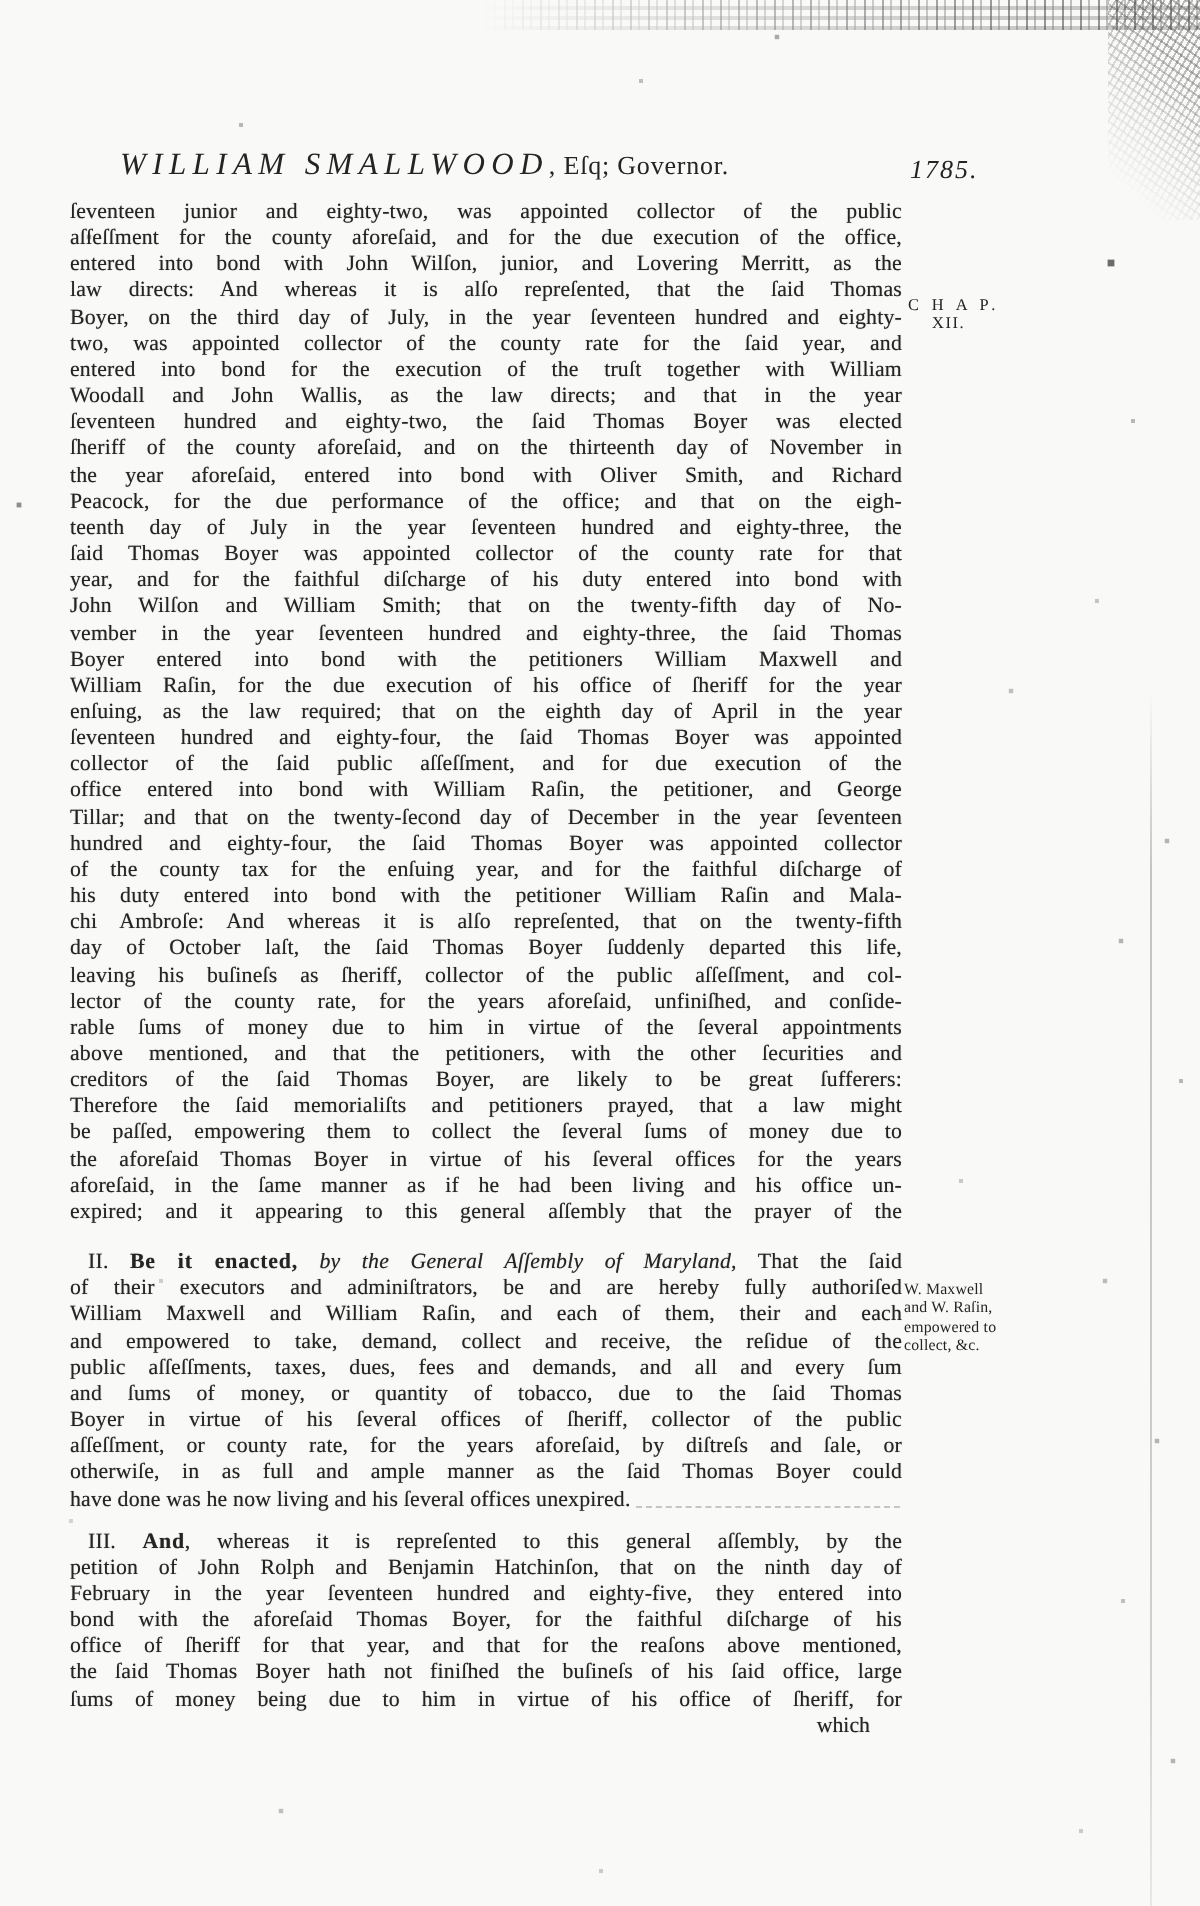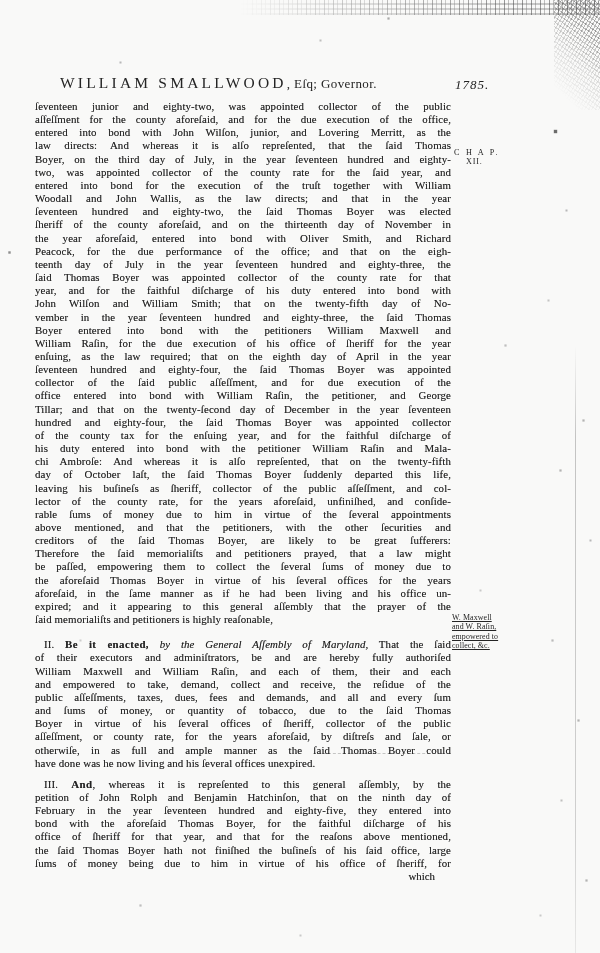--- a/index.html
+++ b/index.html
@@ -50,29 +50,29 @@
       300px 935px 0 .5px rgba(130,130,130,.4), 480px 590px 0 .5px rgba(130,130,130,.4),
       35px 760px 0 .5px rgba(140,140,140,.35), 505px 345px 0 .6px rgba(120,120,120,.45);
   }
   .stray-dash {
     position: absolute; left: 318px; top: 753px; width: 132px; height: 0;
     border-top: 1px dashed rgba(100,100,100,.35);
   }
 
   
   .running-header { position: absolute; left: 60px; top: 74px; white-space: nowrap; }
-  .gov-name { font-size: 15.5px; letter-spacing: 3.2px; text-align: center; }
+  .gov-name { font-style: italic; font-size: 15.5px; letter-spacing: 3.2px; text-align: center; }
   .gov-suffix { font-size: 13px; letter-spacing: .4px; }
   .year { position: absolute; left: 455px; top: 77px; font-size: 13px; font-style: italic; letter-spacing: 1px; }
 
   
   .chap-note { position: absolute; left: 454px; top: 104px; font-size: 8.2px; letter-spacing: .4px; }
   .chap-note .chap-line1 { letter-spacing: 2.2px; margin-top: 44px; }
   .chap-note .chap-line2 { padding-left: 12px; letter-spacing: .8px; }
-  .side-note { position: absolute; left: 452px; top: 613px; width: 80px; text-decoration: underline; }
+  .side-note { position: absolute; left: 452px; top: 640px; width: 80px; }
   .note-line { font-size: 7.9px; line-height: 9.4px; letter-spacing: .1px; }
 
   
   .text-block {
     position: absolute; left: 35px; top: 100px; width: 416px;
     font-size: 10.9px;
     text-shadow: 0 0 .45px rgba(40,40,40,.55);
   }
   .tline {
     line-height: 13.15px;
@@ -151,21 +151,20 @@
         <div class="tline">leaving his buſineſs as ſheriff, collector of the public aſſeſſment, and col-</div>
         <div class="tline">lector of the county rate, for the years aforeſaid, unfiniſhed, and conſide-</div>
         <div class="tline">rable ſums of money due to him in virtue of the ſeveral appointments</div>
         <div class="tline">above mentioned, and that the petitioners, with the other ſecurities and</div>
         <div class="tline">creditors of the ſaid Thomas Boyer, are likely to be great ſufferers:</div>
         <div class="tline">Therefore the ſaid memorialiſts and petitioners prayed, that a law might</div>
         <div class="tline">be paſſed, empowering them to collect the ſeveral ſums of money due to</div>
         <div class="tline">the aforeſaid Thomas Boyer in virtue of his ſeveral offices for the years</div>
         <div class="tline">aforeſaid, in the ſame manner as if he had been living and his office un-</div>
         <div class="tline">expired; and it appearing to this general aſſembly that the prayer of the</div>
-        <div class="tline tline-last">ſaid memorialiſts and petitioners is highly reaſonable,</div>
       </section>
 
     <section class="para para-gap1">
       <div class="tline first-line">
         <span>II. </span><span class="gothic">Be it enacted,</span><span class="ital"> by the General Aſſembly of Maryland,</span><span> That the ſaid</span>
       </div>
       <div>
           <div class="tline">of their executors and adminiſtrators, be and are hereby fully authoriſed</div>
           <div class="tline">William Maxwell and William Raſin, and each of them, their and each</div>
           <div class="tline">and empowered to take, demand, collect and receive, the reſidue of the</div>

